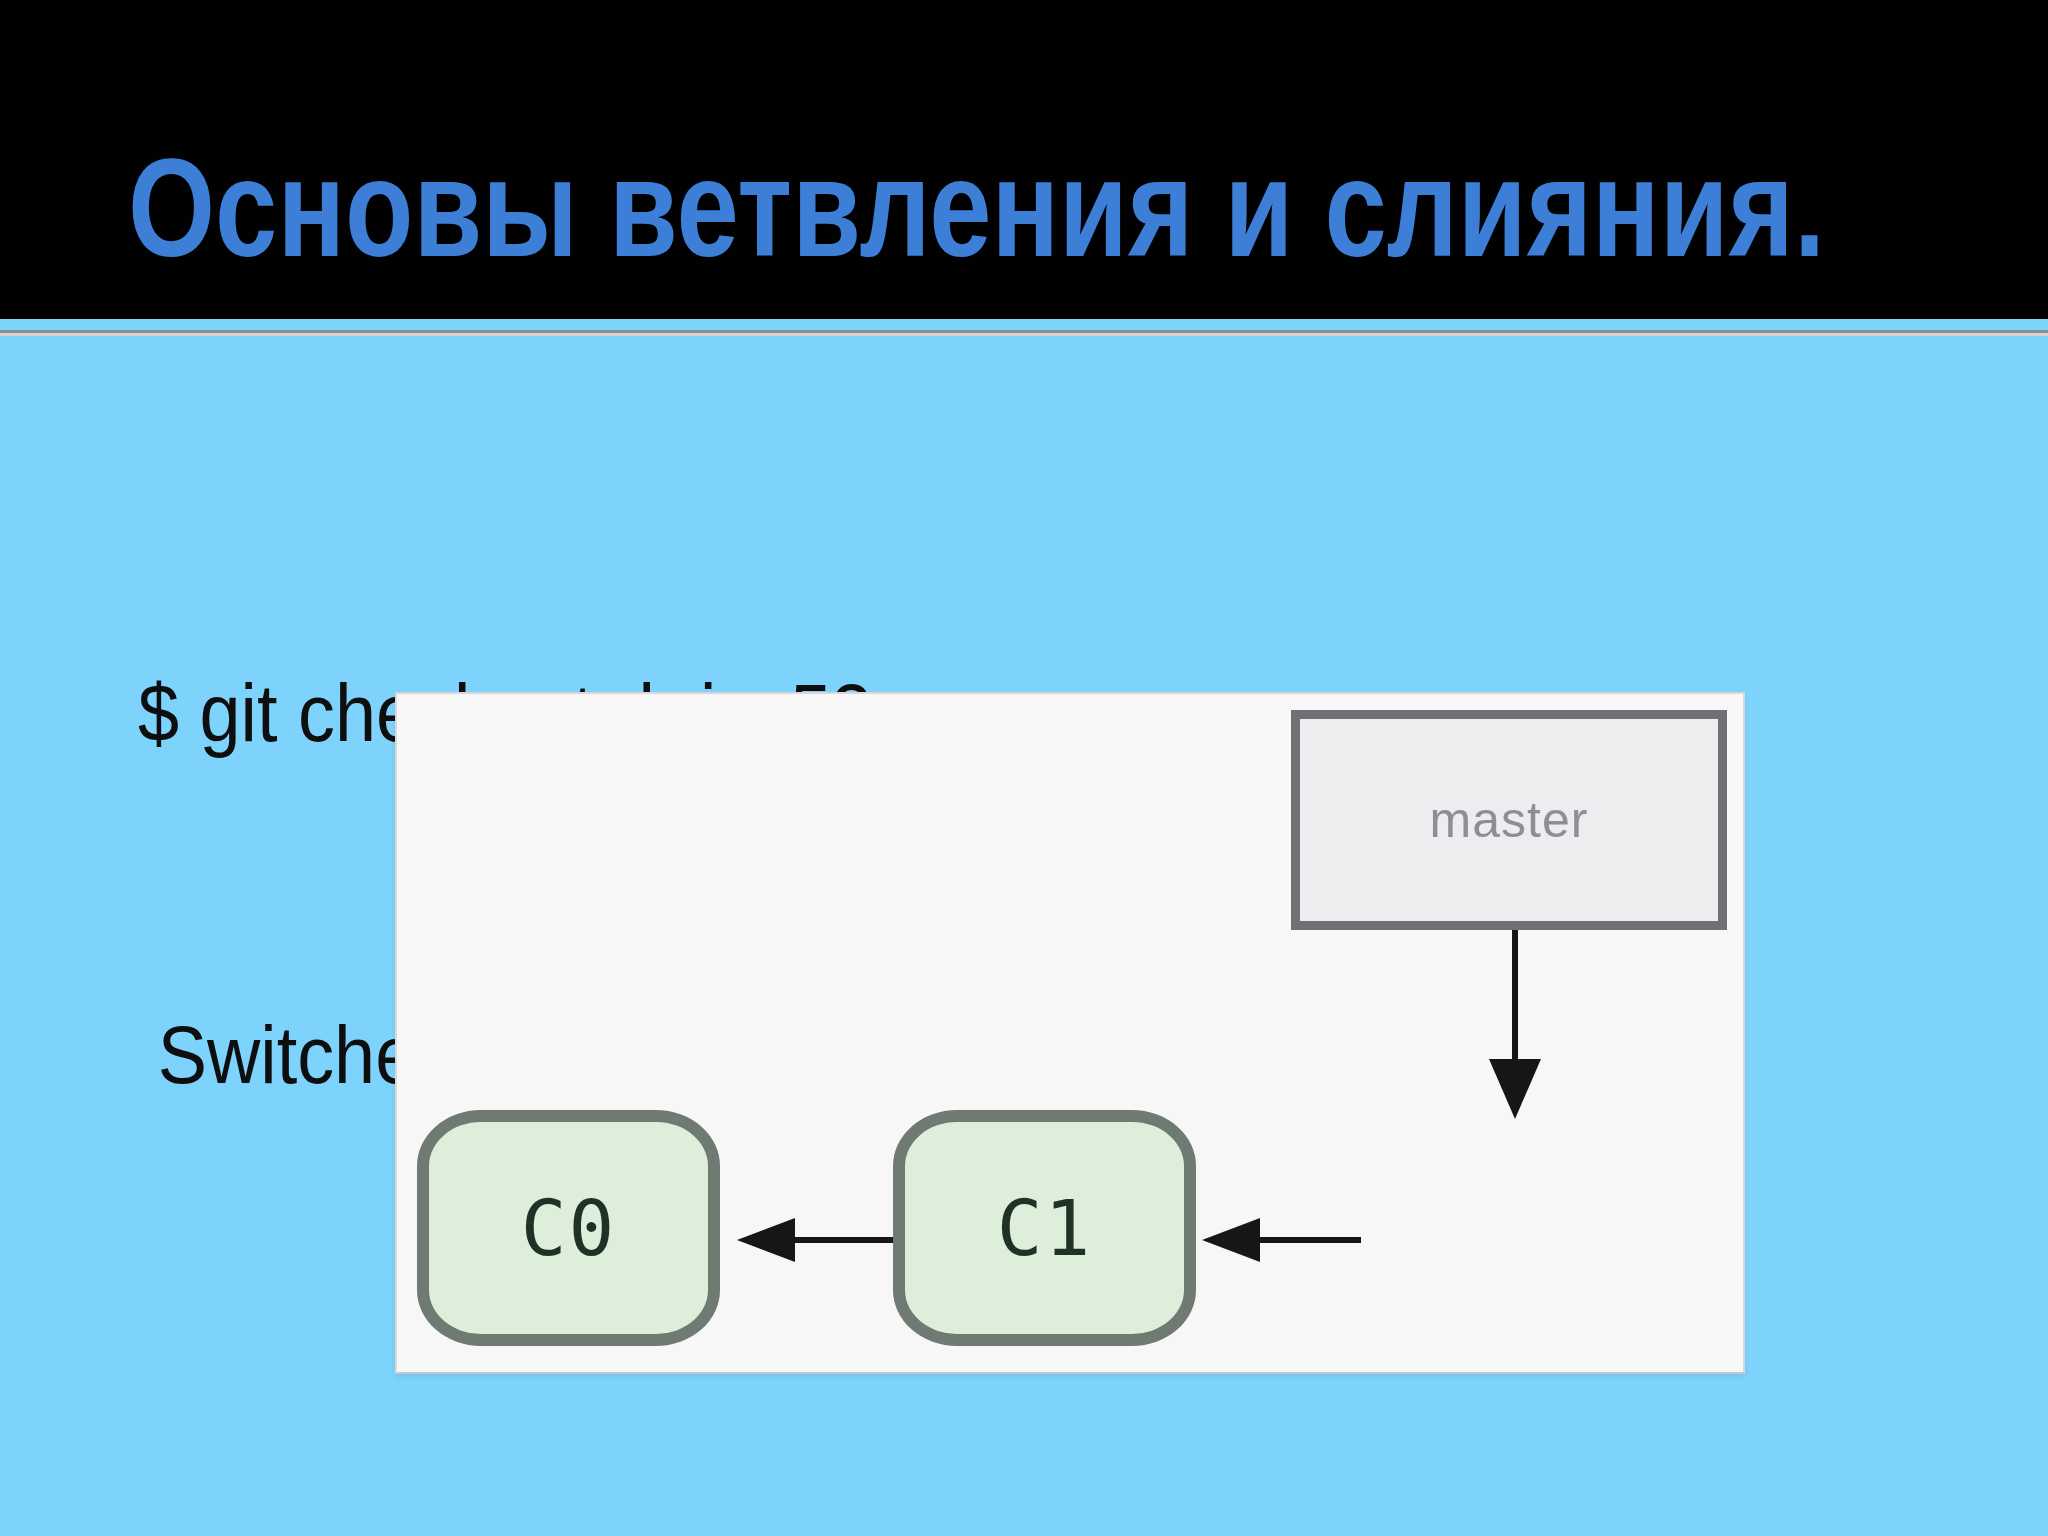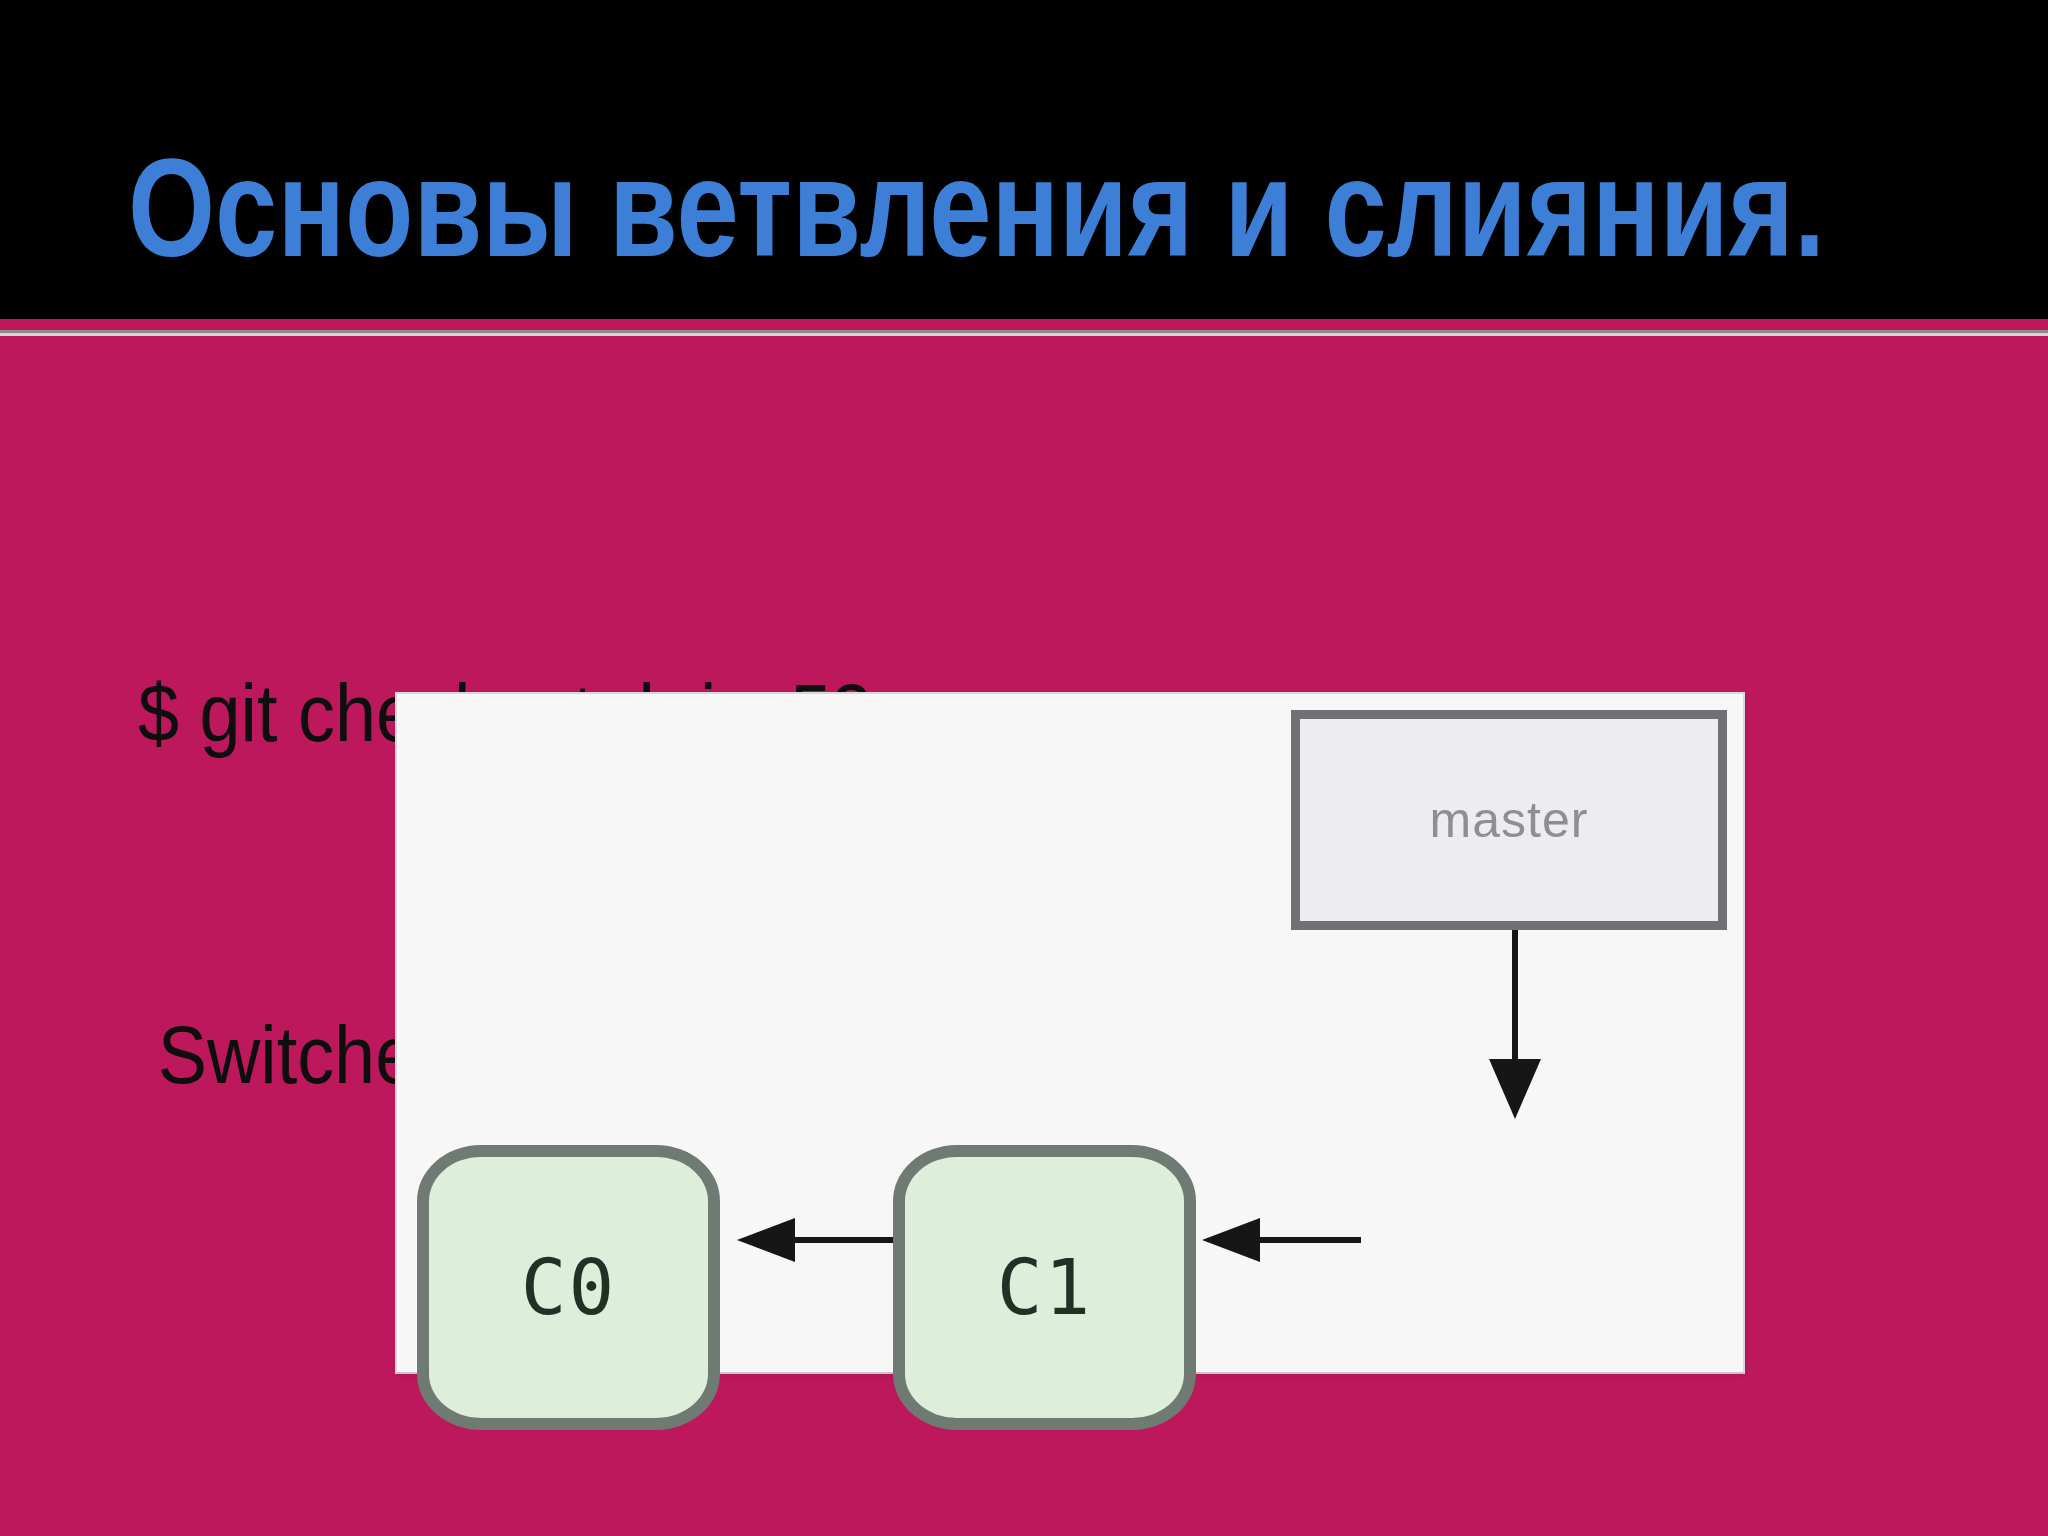--- a/index.html
+++ b/index.html
@@ -1,18 +1,18 @@
 <!DOCTYPE html>
 <html><head>
 <meta charset="utf-8">
 <style>
   html,body { margin:0; padding:0; background:#ffffff; }
   .slide {
     position:relative; width:2048px; height:1536px; overflow:hidden;
-    background:#be185d; font-family:"Liberation Sans", sans-serif;
+    background:#7dd3fc; font-family:"Liberation Sans", sans-serif;
   }
   
   .header {
     position:absolute; left:0; top:0; width:2048px; height:319px;
     background:#010101;
   }
   .title {
     position:absolute; left:128px; top:128px; margin:0;
     font-size:140px; line-height:160px; font-weight:700;
     color:#3d7fd6; white-space:nowrap;
@@ -39,21 +39,21 @@
   }
   .master-box {
     position:absolute; left:894px; top:16px; width:436px; height:220px;
     box-sizing:border-box; background:#ededef; border:9px solid #717175;
     display:flex; align-items:center; justify-content:center;
   }
   .master-label {
     font-size:50px; color:#8e8e93; letter-spacing:1px;
   }
   .node {
-    position:absolute; top:451px; width:303px; height:285px;
+    position:absolute; top:416px; width:303px; height:236px;
     box-sizing:border-box; background:#ddefdb; border:12px solid #6f7a72;
     border-radius:64px / 56px;
     display:flex; align-items:center; justify-content:center;
   }
   .node span {
     font-family:"DejaVu Sans Mono", monospace; font-size:76px;
     color:#1e3226; letter-spacing:2px;
   }
   .node-c0 { left:20px; }
   .node-c1 { left:496px;text-align:center; }

